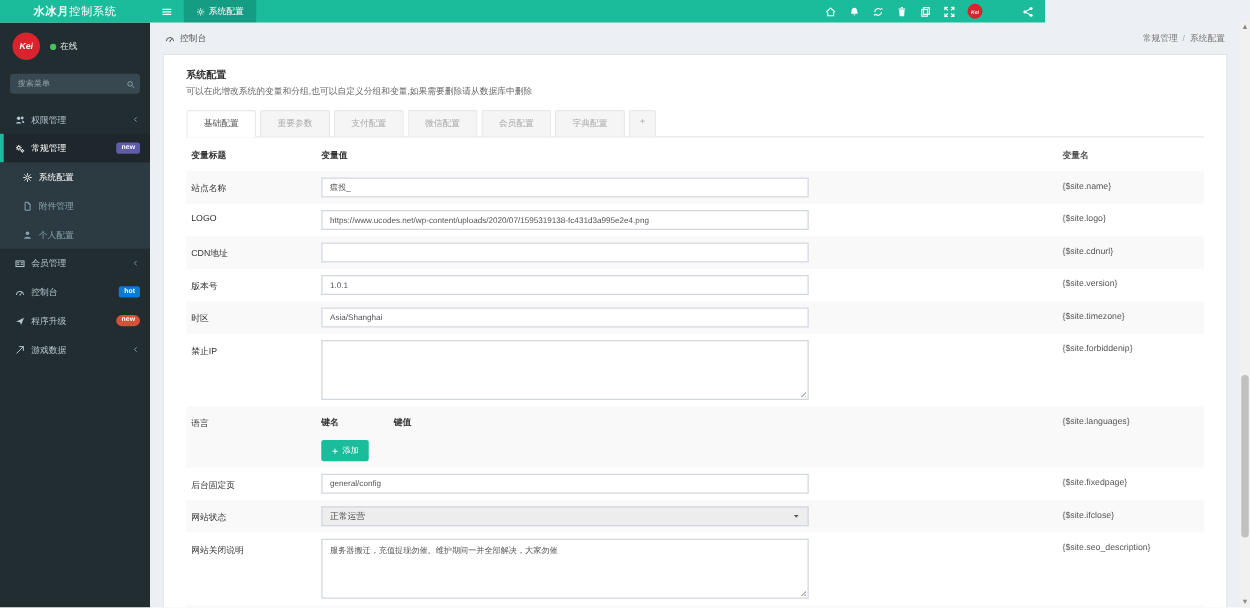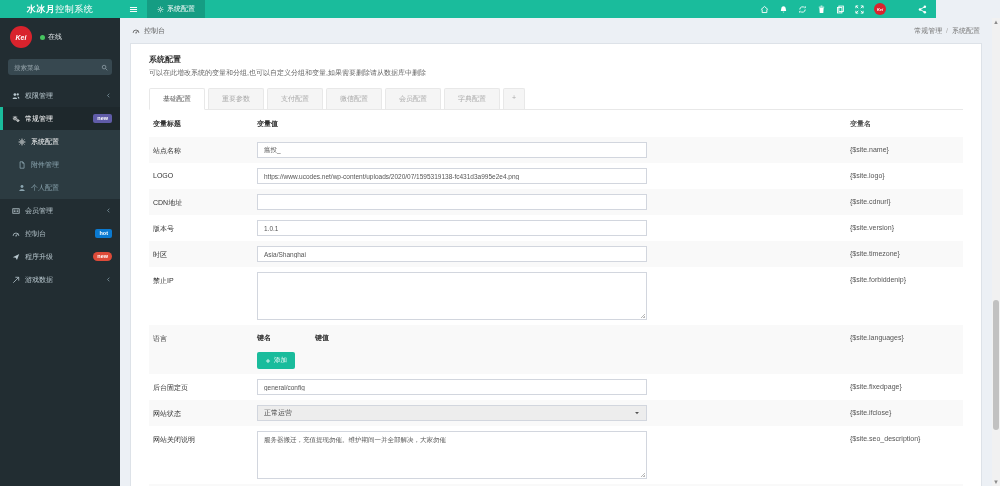--- a/index.html
+++ b/index.html
@@ -2,21 +2,21 @@
 <html><head>
 <meta charset="utf-8">
 <style>
   *{box-sizing:border-box;margin:0;padding:0}
   html,body{width:1000px;height:486px;overflow:hidden}
   body{font-family:"Liberation Sans",sans-serif;font-size:7px;color:#333;background:#ecf0f5;position:relative}
   [data-icon]{display:inline-flex}
   [data-icon] svg{width:100%;height:100%;display:block}
 
   
-  .topbar{position:absolute;top:0;left:0;width:936px;height:18px;background:#1abc9c;display:flex;z-index:10}
+  .topbar{position:absolute;top:0;left:0;width:836px;height:18px;background:#1abc9c;display:flex;z-index:10}
   .brand{width:120px;height:18px;line-height:18px;text-align:center;color:#fff;font-size:9px;letter-spacing:.5px;flex:none}
   .brand b{font-weight:bold}
   .topbar-main{flex:1;display:flex;align-items:center;position:relative}
   .hamburger{width:9px;height:9px;color:#fff;margin:0 9px;cursor:pointer}
   .top-tab{height:18px;display:flex;align-items:center;gap:3px;background:rgba(0,0,0,.16);color:#fff;padding:0 10px;cursor:pointer}
   .top-tab .ti{width:7px;height:7px}
   .topbar-icons{position:absolute;right:4px;top:0;height:18px;display:flex;align-items:center}
   .tbi{width:9px;height:9px;color:#fff;margin:0 5px;cursor:pointer}
   .tb-avatar{width:12px;height:12px;border-radius:50%;background:#d9232d;color:#fff;font-size:4px;font-weight:bold;font-style:italic;display:inline-flex;align-items:center;justify-content:center;margin:0 5px;cursor:pointer}
   .tb-share{margin-left:27px}

